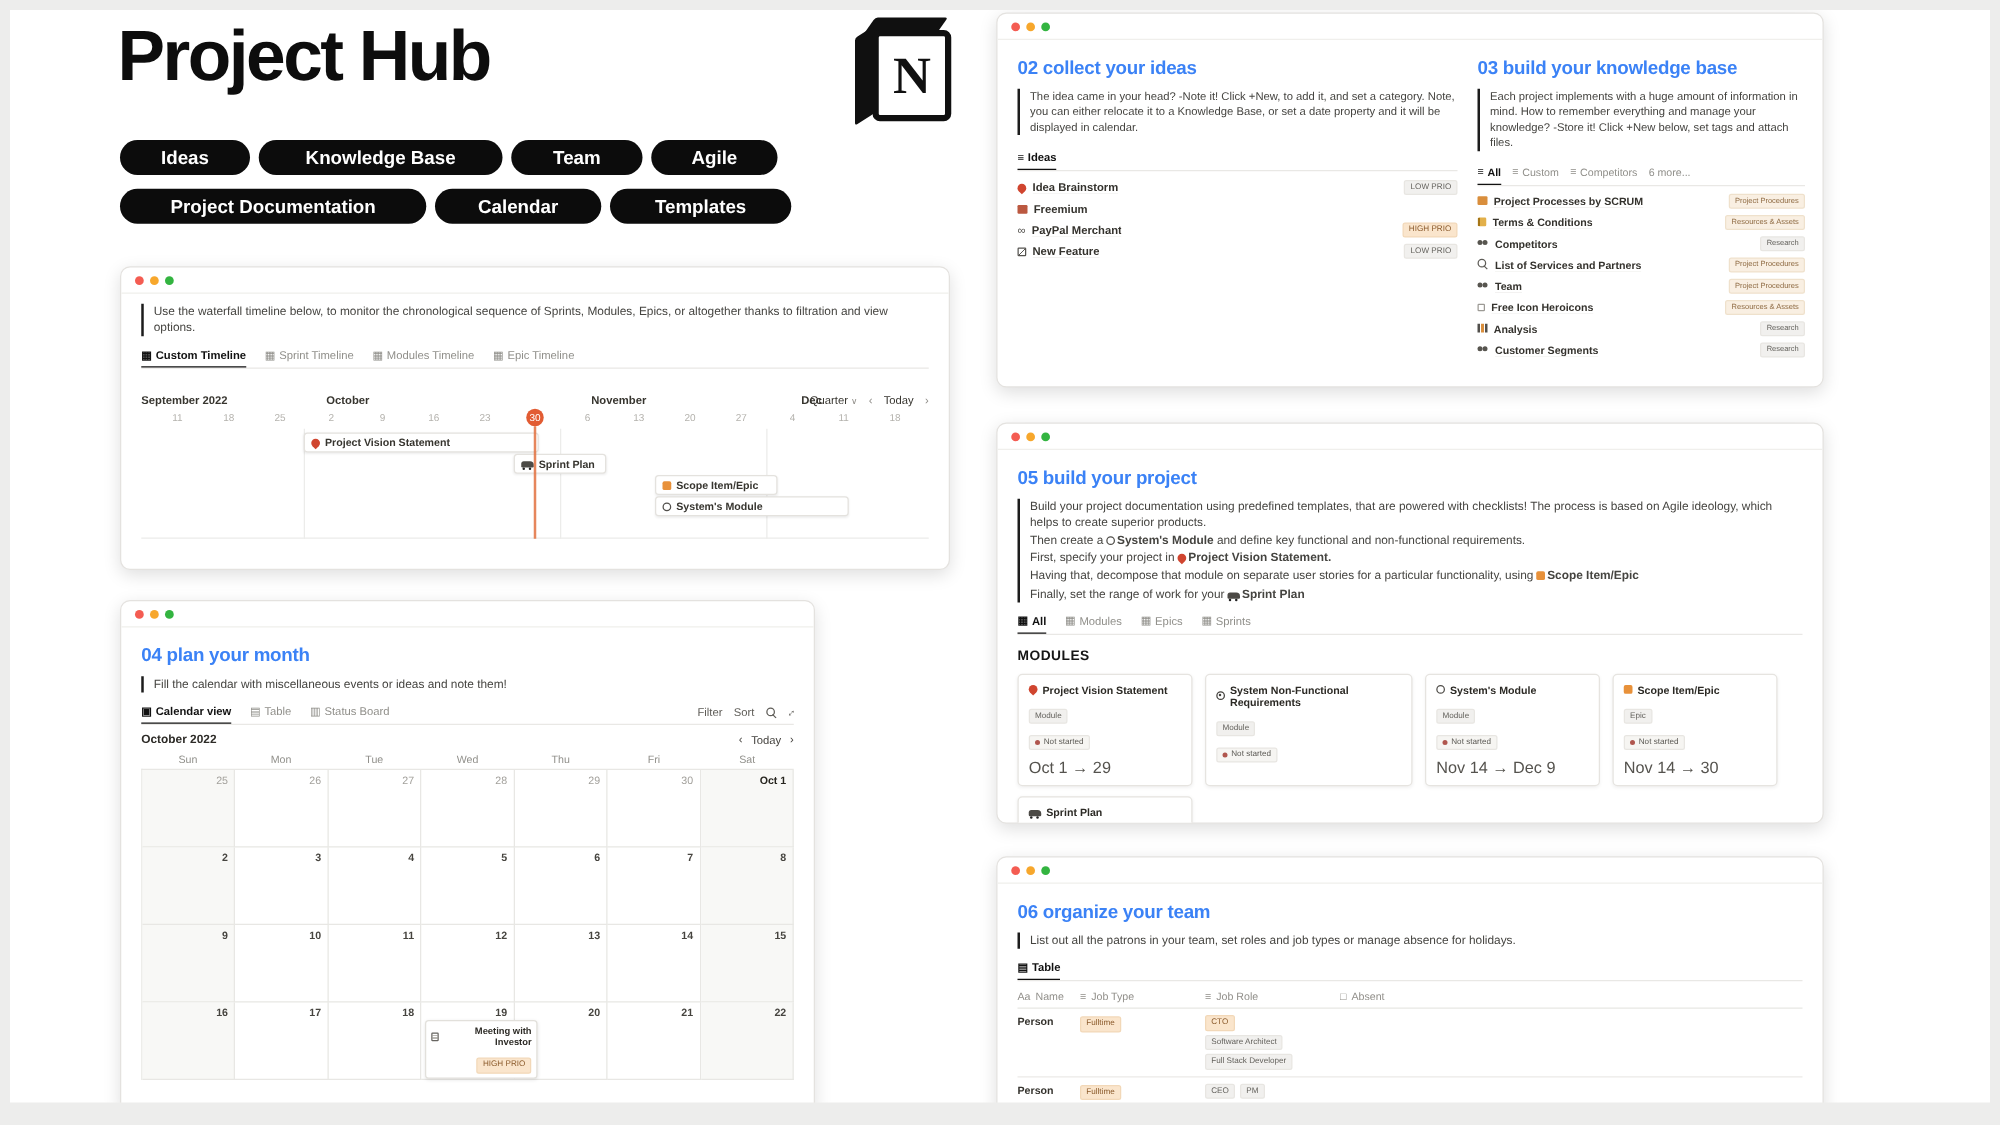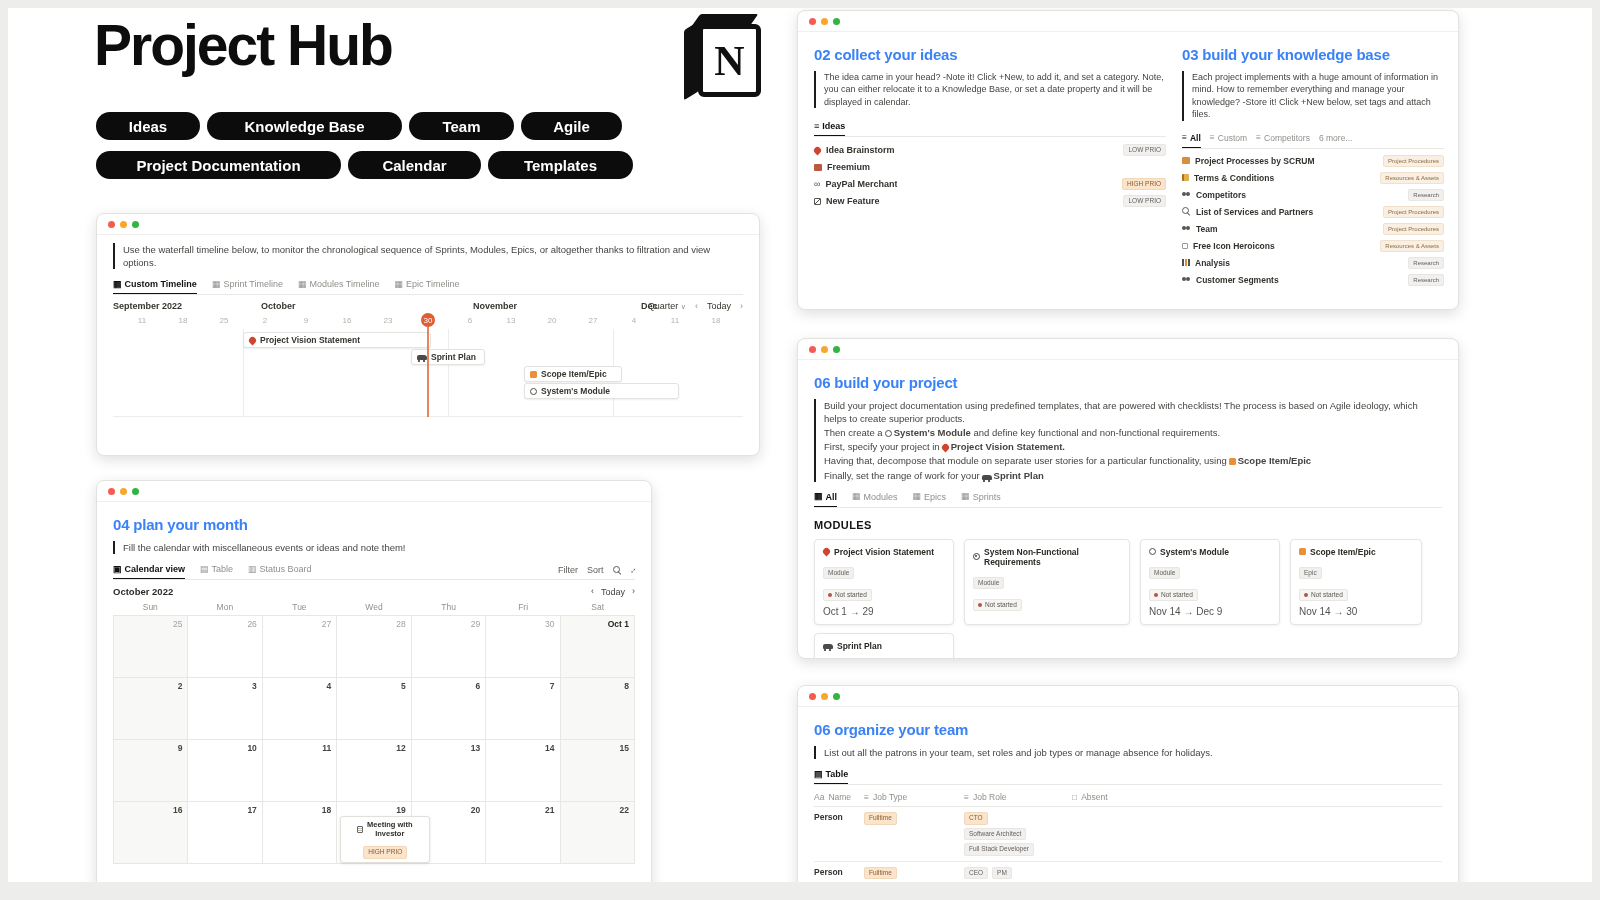--- a/index.html
+++ b/index.html
@@ -100,21 +100,21 @@
             background:repeating-linear-gradient(#fff 0 1px, #b9b7b2 1px 2px); }
 
   
   .chip { display:inline-block; font-size:6.5px; line-height:1; padding:2px 4px; border-radius:2px;
           background:#f1f0ee; color:#64625d; border:1px solid #e8e6e2; white-space:nowrap; }
   .chip.orange { background:#fae5cc; color:#8a5a2b; border-color:#f2d8b8; }
   .chip.peach  { background:#f9efe2; color:#8f6b43; border-color:#efe1cc; }
 
   
   #win01 { left:96px; top:213px; width:664px; height:243px; }
-  .tl { position:relative; height:122px; margin-top:4px; }
+  .tl { position:relative; height:122px; margin-top:18px; }
   .tl .month { position:absolute; top:2px; font-size:9px; font-weight:700; color:#37352f; }
   .tl .ctr { position:absolute; top:2px; right:0; display:flex; gap:9px; font-size:9px; color:#37352f; align-items:center; }
   .tl .ctr .mut { color:#8f8d88; }
   .tl .tick { position:absolute; top:17px; width:22px; text-align:center; font-size:8px; color:#b4b2ad; }
   .tl .tick.today { color:#fff; }
   .tl .todaycirc { position:absolute; width:14px; height:14px; border-radius:50%; background:#e25c33;
                    top:14px; display:flex; align-items:center; justify-content:center; z-index:2; }
   .tl .vline { position:absolute; top:30px; bottom:4px; width:1px; background:#ececea; }
   .tl .todayline { position:absolute; top:28px; bottom:4px; width:1.5px; background:#e2713f; opacity:.85; z-index:1; }
   .tl .base { position:absolute; left:0; right:0; bottom:4px; height:1px; background:#ececea; }
@@ -134,21 +134,21 @@
   .dayhdr span { text-align:center; }
   .cgrid { margin-top:3px; display:grid; grid-template-columns:repeat(7,1fr); grid-auto-rows:62px;
            border-top:1px solid #e8e7e4; border-left:1px solid #e8e7e4; position:relative; }
   .cell { border-right:1px solid #e8e7e4; border-bottom:1px solid #e8e7e4; text-align:right;
           padding:3px 5px; font-size:8.5px; }
   .cgrid .cell:nth-child(7n+1), .cgrid .cell:nth-child(7n) { background:#f8f8f6; }
   .cell .prev { color:#a3a19c; } .cell .cur { color:#46443f; font-weight:600; }
   .cell .oct1 { color:#27251f; font-weight:700; }
   .event { position:absolute; left:calc(42.857% + 3px); top:200px; width:90px; background:#fff;
            border:1px solid #e2e0db; border-radius:3px; box-shadow:0 1px 3px rgba(0,0,0,.1);
-           padding:3px 16px; text-align:center; z-index:2; }
+           padding:3px 4px; text-align:right; z-index:2; }
   .event .l1 { display:flex; align-items:center; gap:3px; font-size:7.5px; font-weight:600; color:#2e2c27; }
   .event .l2 { margin-top:2px; }
 
   
   #win23 { left:797px; top:10px; width:662px; height:300px; }
   .col { position:absolute; top:0; }
   .col.l { left:16px; width:352px; }
   .col.r { left:384px; width:262px; }
   .col .quote { font-size:9px; }
   .ltabs { margin-top:13px; }
@@ -167,21 +167,21 @@
   .q5 .inic { display:inline-block; vertical-align:-1px; margin:0 2px; }
   .sect { margin-top:11px; font-size:11px; font-weight:800; letter-spacing:.4px; color:#151515; }
   .cards { display:flex; gap:10px; margin-top:8px; }
   .card { border:1px solid #e6e4e0; border-radius:4px; box-shadow:0 1px 3px rgba(0,0,0,.06);
           padding:7px 8px; background:#fff; }
   .card .ct { display:flex; align-items:center; gap:4px; font-size:8.5px; font-weight:700; color:#2c2a25; }
   .card .row { margin-top:4px; }
   .status { display:inline-flex; align-items:center; gap:3px; font-size:6.5px; line-height:1;
             padding:2px 4px; border-radius:2px; background:#f6f5f2; border:1px solid #e8e6e2; color:#5a5853; }
   .sdot { width:4px; height:4px; border-radius:50%; background:#b0564e; }
-  .card .dates { margin-top:5px; font-size:10px; color:#55534e; }
+  .card .dates { margin-top:5px; font-size:13px; color:#55534e; }
   .cw140{width:140px}.cw170{width:166px}.cw132{width:132px}
 
   
   #win06 { left:797px; top:685px; width:662px; height:210px; }
   .t6 { margin-top:2px; }
   .t6 .hd { display:grid; grid-template-columns:50px 100px 108px 1fr; padding:5px 0 4px;
             border-bottom:1px solid #e8e7e4; font-size:8.5px; color:#918f8a; }
   .t6 .hd span { display:flex; gap:4px; align-items:center; }
   .t6 .tr { display:grid; grid-template-columns:50px 100px 108px 1fr; padding:5px 0;
             border-bottom:1px solid #eceae7; font-size:8.5px; align-items:start; }
@@ -500,21 +500,21 @@
   </div>
 </div>
 
 <div class="win" id="win05">
   <div class="tbar">
     <span class="tdot r"></span>
     <span class="tdot y"></span>
     <span class="tdot g"></span>
   </div>
   <div class="wc">
-    <div class="h2">06 build your project</div>
+    <div class="h2">05 build your project</div>
     <div class="quote q5">
       <div>Build your project documentation using predefined templates, that are powered with checklists! The process is based on Agile ideology, which helps to create superior products.</div>
       <div><span>Then create a</span><span class="inic ic ic-gear"></span><b>System's Module</b>&nbsp;<span>and define key functional and non-functional requirements.</span></div>
       <div><span>First, specify your project in</span><span class="inic ic ic-pin"></span><b>Project Vision Statement.</b></div>
       <div><span>Having that, decompose that module on separate user stories for a particular functionality, using</span><span class="inic ic ic-scope"></span><b>Scope Item/Epic</b></div>
       <div><span>Finally, set the range of work for your</span><span class="inic ic ic-car"></span><b>Sprint Plan</b></div>
     </div>
     <div class="tabs">
       <span class="tab active">
           <i class="gi i-grid"></i>

